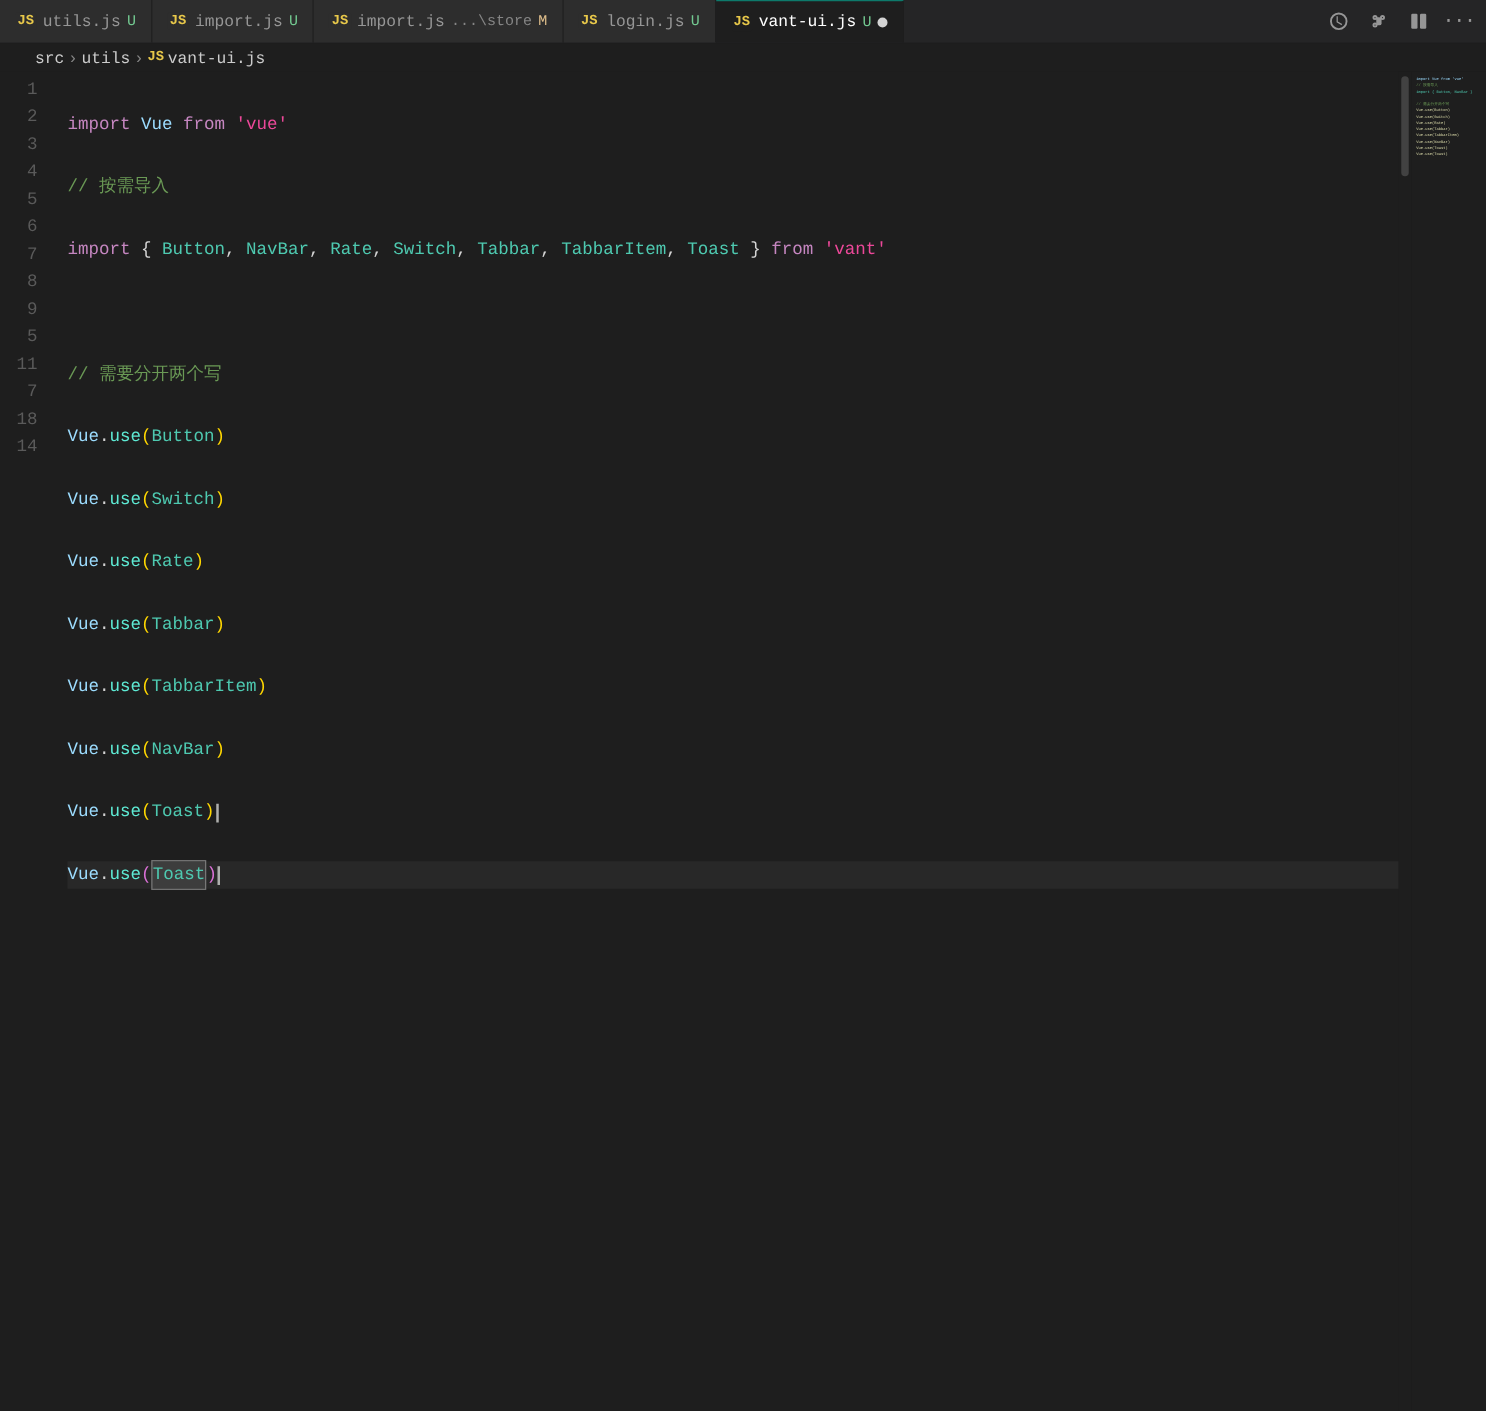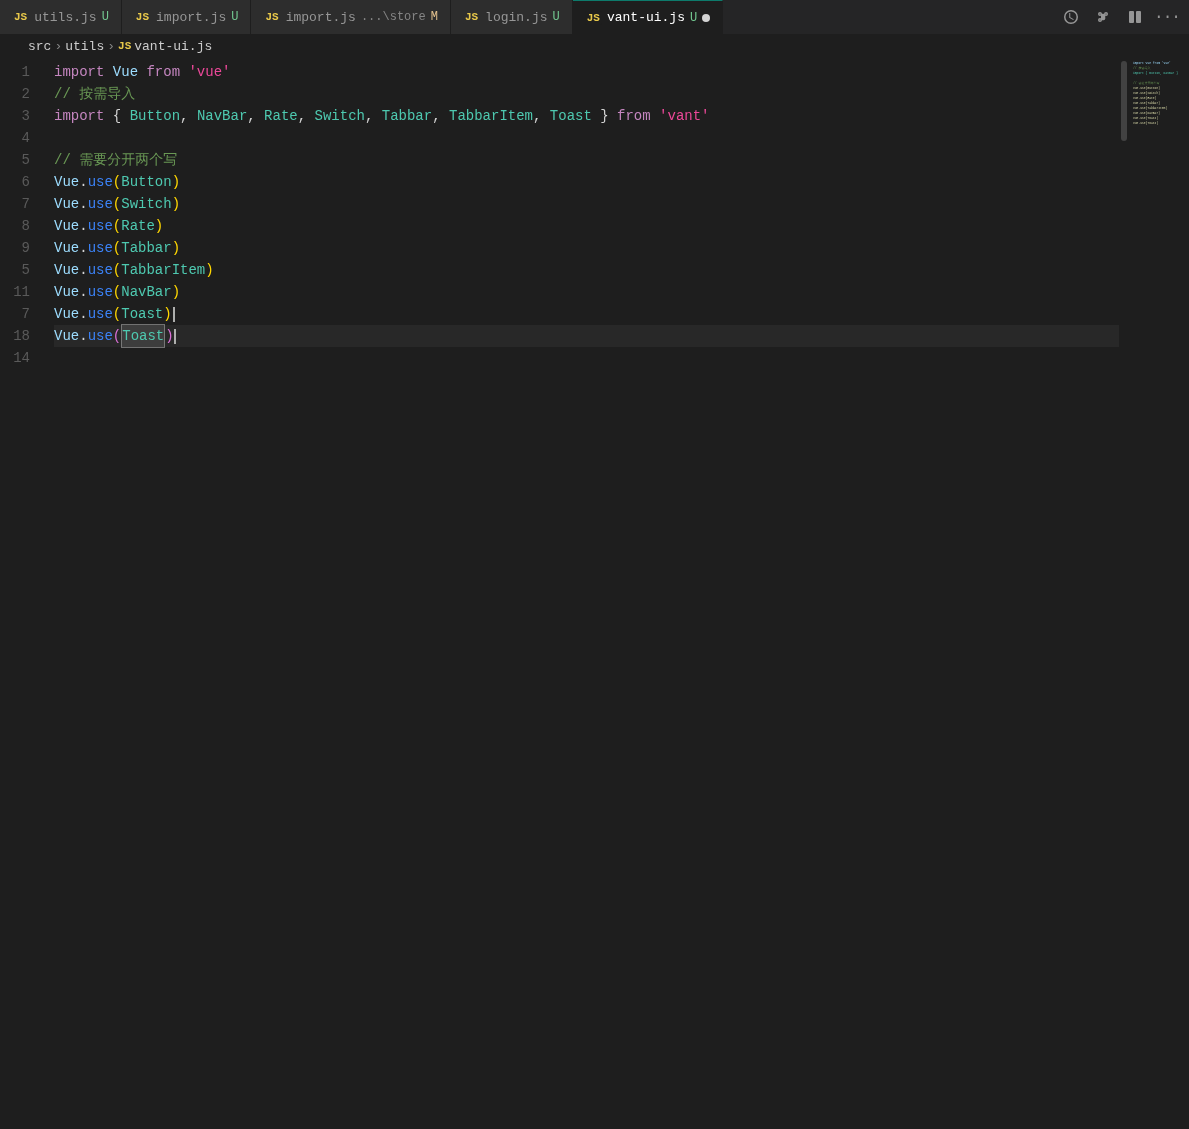--- a/index.html
+++ b/index.html
@@ -133,35 +133,36 @@
       overflow: hidden;
       position: relative;
     }
     .code-line {
       height: 22px;
       line-height: 22px;
       white-space: pre;
       font-size: 14px;
       display: flex;
       align-items: center;
+      margin-top: 28px;
     }
     .code-line.active-line {
       background: #282828;
     }
 
     
     .kw { color: #c586c0; } 
     .str { color: #ec4899; } 
     .comment { color: #6a9955; } 
     .plain { color: #d4d4d4; }
     .punct { color: #d4d4d4; }
     .import-name { color: #9cdcfe; }
     .component { color: #4ec9b0; }
     .vue-blue { color: #9cdcfe; }
-    .use-fn { color: #3b82f6; }
+    .use-fn { color: #5eead4; }
     .paren { color: #ffd700; }
     .paren2 { color: #da70d6; }
     .highlight-toast {
       background: rgba(255,255,255,0.1);
       border: 1px solid rgba(255,255,255,0.3);
     }
 
     
     .scrollbar {
       width: 10px;

